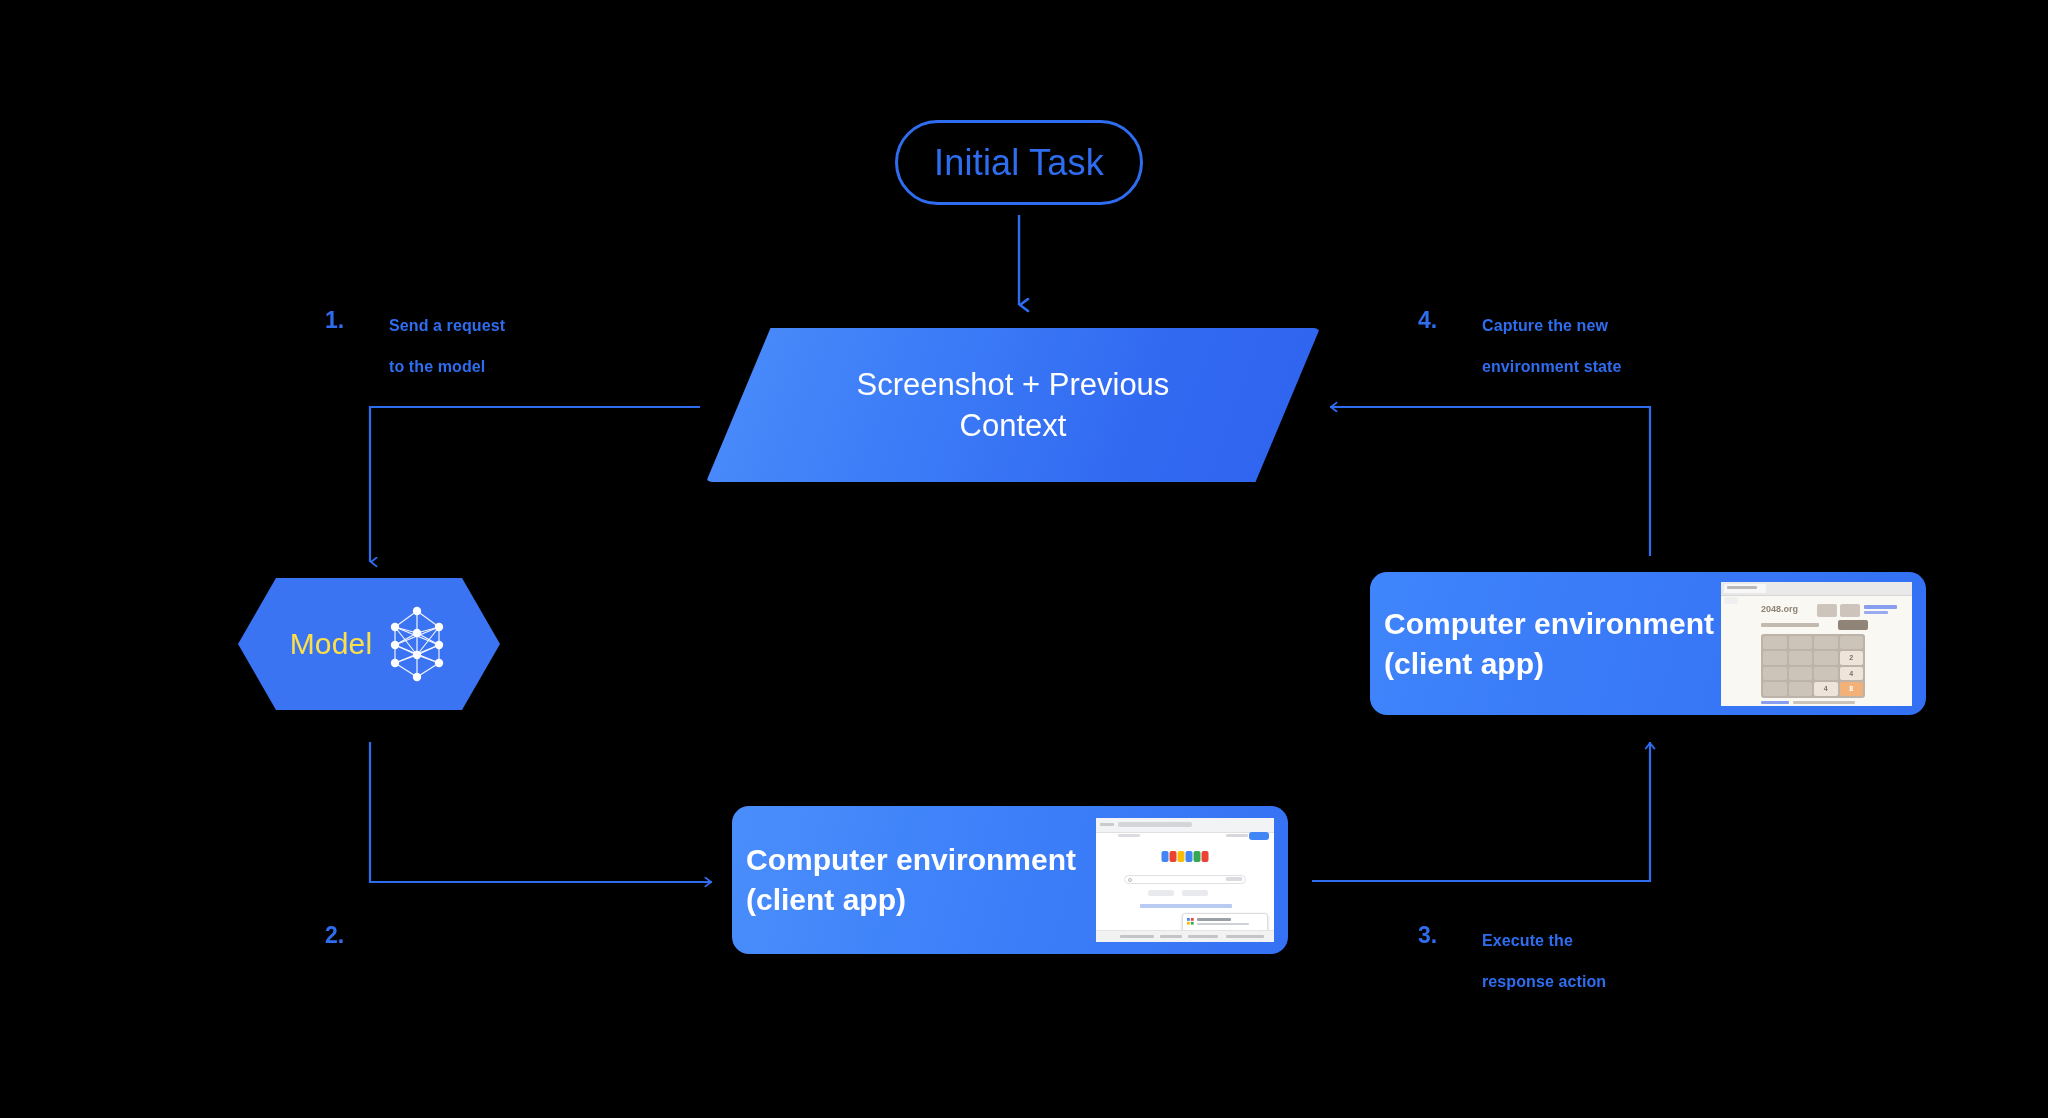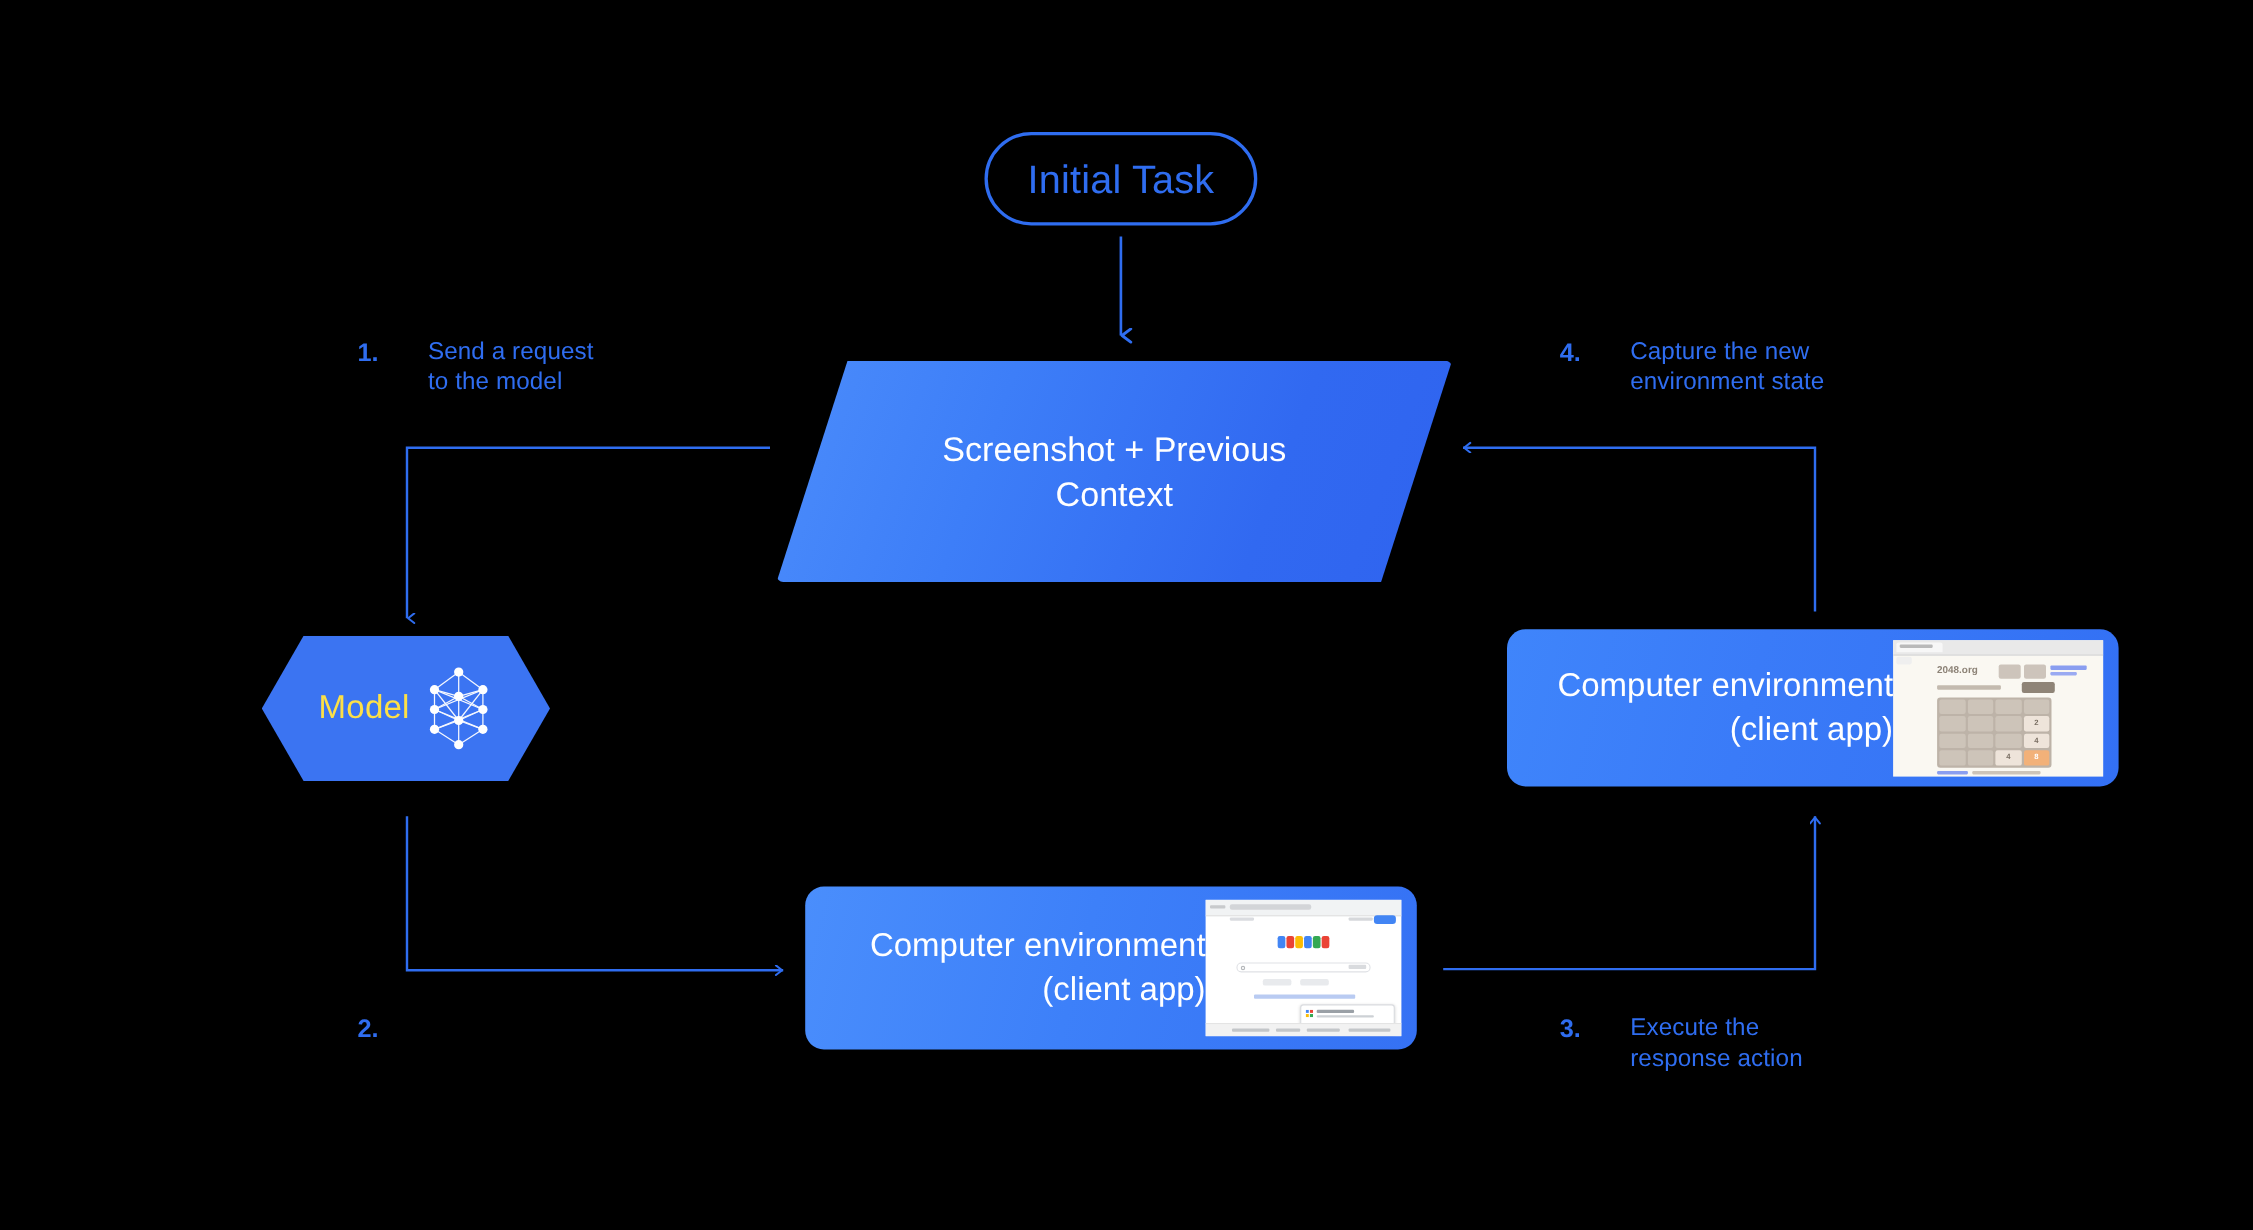--- a/index.html
+++ b/index.html
@@ -53,21 +53,21 @@
     letter-spacing: 0.2px;
     white-space: nowrap;
   }
 
   
   .para-wrap {
     position: absolute;
     left: 706px;
     top: 328px;
     width: 614px;
-    height: 201px;
+    height: 154px;
   }
   .para-shape {
     position: absolute;
     inset: 0;
     background: linear-gradient(110deg, #4b8cfb 0%, #3d7ef8 32%, #3169f1 72%, #2f63ef 100%);
     clip-path: polygon(10.5% 0%, 100% 0%, 89.5% 100%, 0% 100%);
     border-radius: 6px;
   }
   .para-text {
     position: absolute;
@@ -133,22 +133,22 @@
     left: 732px;
     top: 806px;
     width: 556px;
     height: 148px;
     background: linear-gradient(105deg, #4a8efc 0%, #3d80f9 45%, #3571f4 100%);
   }
   .env-label {
     color: #ffffff;
     font-size: 30px;
     line-height: 40px;
-    font-weight: 400;
-    text-align: right;
+    font-weight: 700;
+    text-align: left;
     flex: 1;
     padding-left: 14px;
   }
   .thumb {
     position: relative;
     background: #ffffff;
     flex: none;
     overflow: hidden;
   }
   .env-card.right .thumb {
@@ -330,23 +330,23 @@
     color: #2f6df0;
   }
   .step-num {
     font-size: 23px;
     font-weight: 600;
     line-height: 30px;
     width: 64px;
     flex: none;
   }
   .step-text {
-    font-size: 22px;
-    font-weight: 400;
-    line-height: 28px;
+    font-size: 16px;
+    font-weight: 700;
+    line-height: 41px;
     white-space: pre-line;
     letter-spacing: 0.1px;
   }
   #step-1 { left: 325px; top: 305px; }
   #step-2 { left: 325px; top: 920px; }
   #step-3 { left: 1418px; top: 920px; }
   #step-4 { left: 1418px; top: 305px; }
 </style>
 </head>
 <body>

